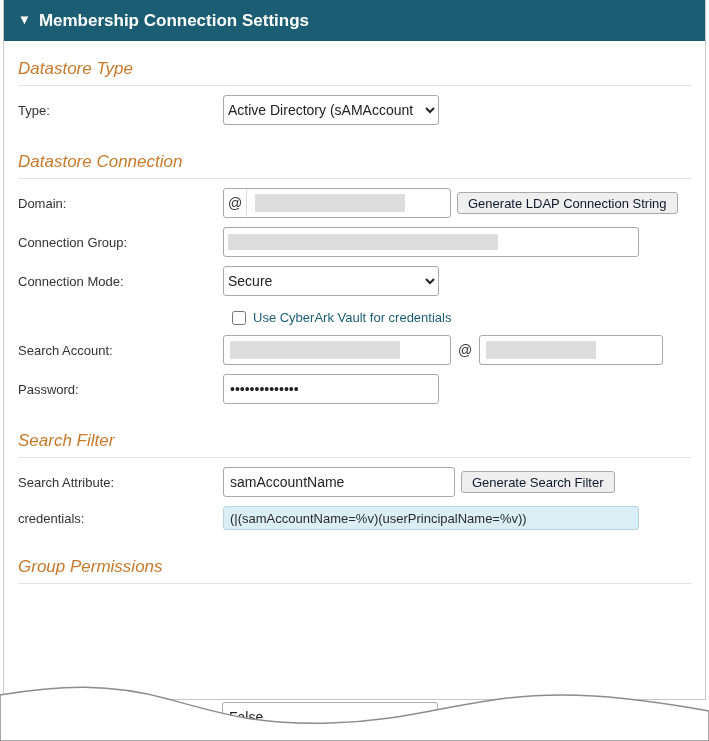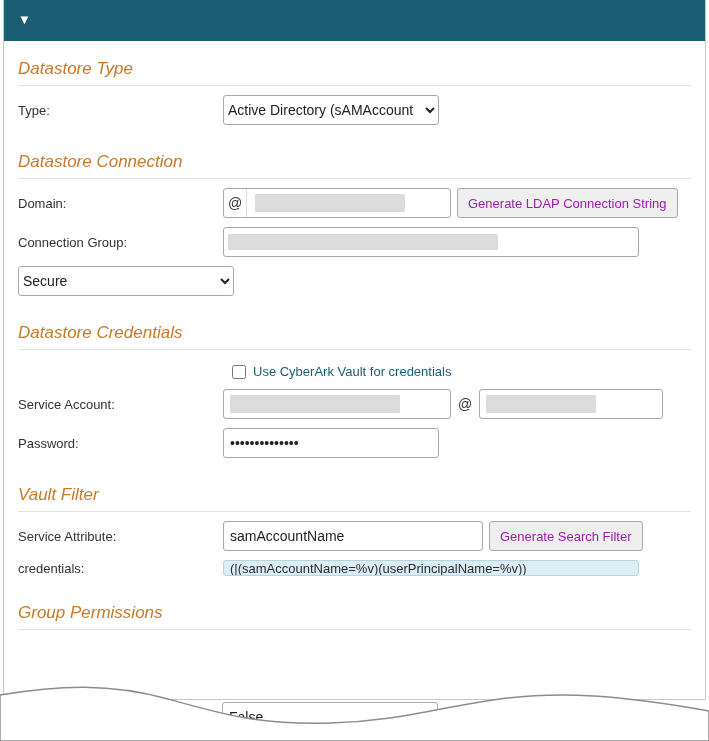--- a/index.html
+++ b/index.html
@@ -112,29 +112,29 @@
     line-height: 28px;
     height: 28px;
     flex-shrink: 0;
   }
   .domain-redact {
     height: 18px;
     width: 150px;
     margin-left: 8px;
   }
   .btn {
-    height: 30px;
+    height: 22px;
     margin-left: 6px;
     padding: 0 10px;
     font-size: 13px;
     font-family: "Liberation Sans", sans-serif;
     background: #efefef;
     border: 1px solid #a9a9a9;
     border-radius: 3px;
-    color: #a21caf;
+    color: #0f172a;
     cursor: pointer;
     white-space: nowrap;
   }
   .conn-string {
     width: 416px;
     height: 30px;
     border: 1px solid #a9a9a9;
     border-radius: 3px;
     background: #fff;
     display: flex;
@@ -183,21 +183,21 @@
     border: 1px solid #a9a9a9;
     border-radius: 3px;
     background: #fff;
     display: flex;
     align-items: center;
     padding-left: 6px;
   }
   .svc-redact2 { height: 18px; width: 110px; }
   .search-filter-input {
     width: 416px;
-    height: 16px;
+    height: 24px;
     border: 1px solid #b6d4de;
     border-radius: 3px;
     background: #dbeef6;
     color: #2b2b2b;
     font-size: 13px;
     font-family: "Liberation Sans", sans-serif;
     padding: 0 6px;
   }
   .torn {
     position: absolute;
@@ -232,20 +232,21 @@
 </style>
 </head>
 <body>
 
 <div id="screen">
 
   <div class="panel">
 
     <div class="titlebar">
       <span class="chev">▼</span>
+      <span>Membership Connection Settings</span>
     </div>
 
     <div class="content">
 
       <div class="section-title">Datastore Type</div>
       <div class="row">
         <div class="row-label">Type:</div>
         <select class="ctl">
           <option>Active Directory (sAMAccount</option>
         </select>
@@ -264,55 +265,55 @@
 
       <div class="row">
         <div class="row-label">Connection Group:</div>
         <div class="conn-string">
           <div class="redacted conn-redact"></div>
         </div>
       </div>
 
 
       <div class="row">
+        <div class="row-label">Connection Mode:</div>
         <select class="ctl">
           <option>Secure</option>
         </select>
       </div>
 
-      <div class="section-title">Datastore Credentials</div>
 
       <div class="checkbox-row">
         <input type="checkbox" style="">
         <label>Use CyberArk Vault for credentials</label>
       </div>
 
       <div class="row">
-        <div class="row-label">Service Account:</div>
+        <div class="row-label">Search Account:</div>
         <div class="svc-wrap">
           <div class="svc-box">
             <div class="redacted svc-redact"></div>
           </div>
           <div class="svc-at">@</div>
           <div class="svc-box2">
             <div class="redacted svc-redact2"></div>
           </div>
         </div>
       </div>
 
       <div class="row">
         <div class="row-label">Password:</div>
         <input class="ctl" style="width: 216px;" type="text" value="••••••••••••••">
       </div>
 
-      <div class="section-title">Vault Filter</div>
-
-      <div class="row">
-        <div class="row-label">Service Attribute:</div>
-        <input class="ctl" style="width: 260px;" type="text" value="samAccountName">
+      <div class="section-title">Search Filter</div>
+
+      <div class="row">
+        <div class="row-label">Search Attribute:</div>
+        <input class="ctl" style="width: 232px;" type="text" value="samAccountName">
         <button class="btn">Generate Search Filter</button>
       </div>
 
       <div class="row">
         <div class="row-label">credentials:</div>
         <input class="search-filter-input" type="text" value="(|(samAccountName=%v)(userPrincipalName=%v))" style="">
       </div>
 
       <div class="section-title">Group Permissions</div>
 

